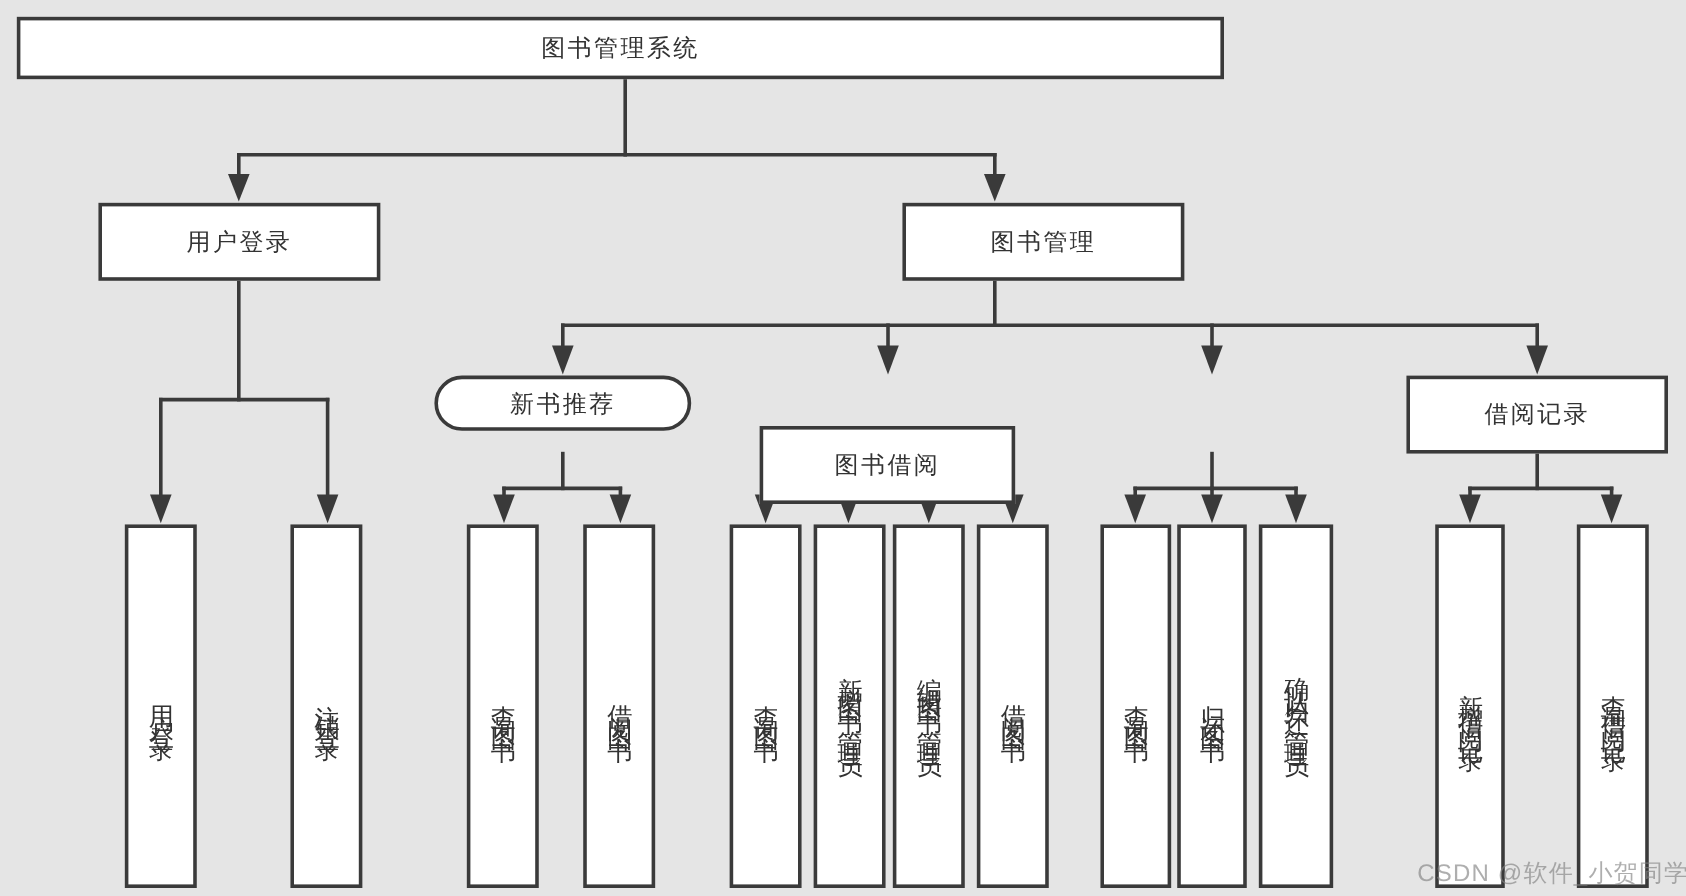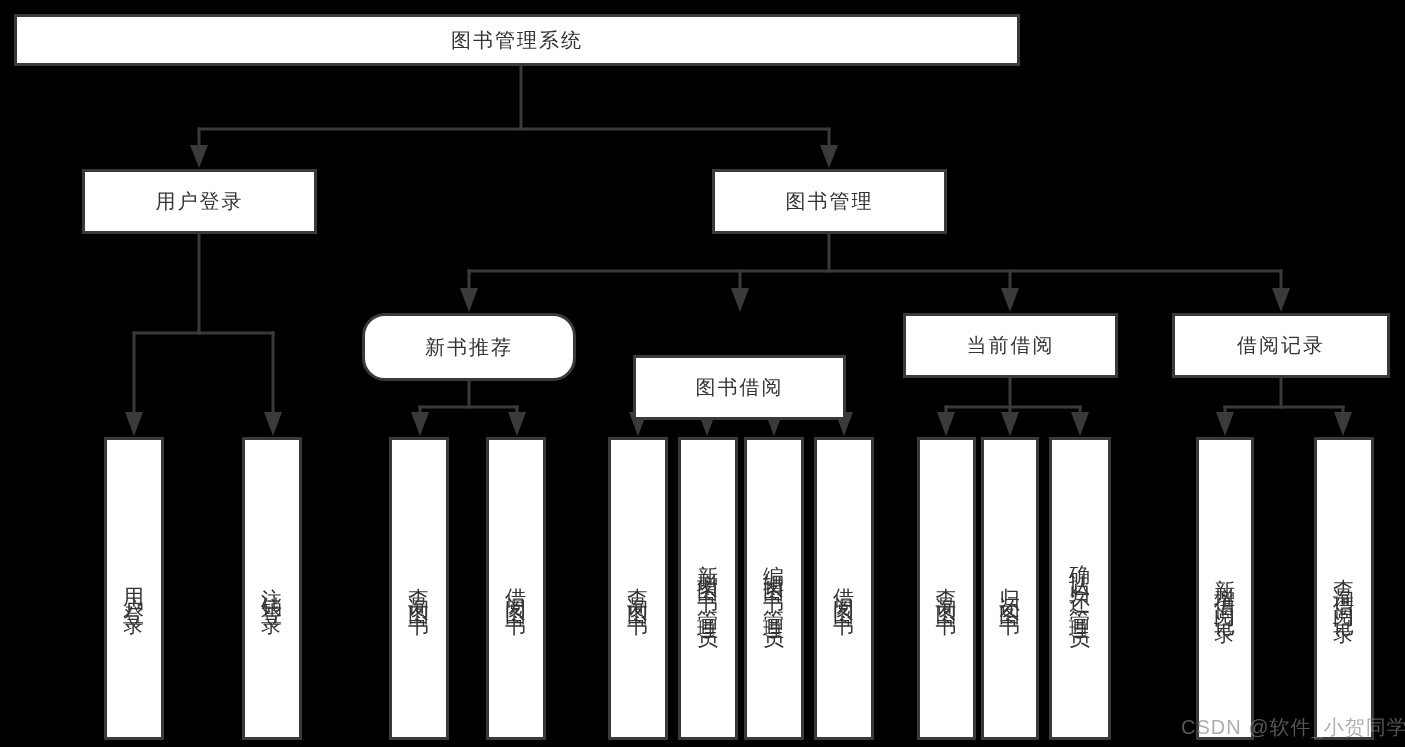--- a/index.html
+++ b/index.html
@@ -1,19 +1,19 @@
 <!DOCTYPE html>
 <html><head>
 <meta charset="utf-8">
 <style>
   html,body{margin:0;padding:0;background:#ffffff;}
   #canvas{
     position:relative;
     width:1405px;height:747px;
-    background:#000000;
+    background:#e5e5e5;
     font-family:"Liberation Sans","DejaVu Sans",sans-serif;
     overflow:hidden;
   }
   #connectors{position:absolute;left:0;top:0;z-index:1;}
   #connectors line{stroke:#3a3a3a;stroke-width:3;stroke-linecap:square;}
   #connectors polygon{fill:#3a3a3a;}
   .box{
     position:absolute;
     background:#ffffff;
     border:3px solid #3a3a3a;
@@ -110,32 +110,29 @@
     <polygon points="1334,412 1352,412 1343,436"></polygon>
   </svg>
 
   <div class="box root" style="left:14px;top:14px;width:1006px;height:52px;">
     <span>图书管理系统</span>
   </div>
 
   <div class="box hbox" style="left:82px;top:169px;width:235px;height:65px;">
     <span>用户登录</span>
   </div>
-  <div class="box hbox" style="left:712px;top:169px;width:235px;height:65px;">
+  <div class="box hbox" style="left:752px;top:169px;width:235px;height:65px;">
     <span>图书管理</span>
   </div>
 
-  <div class="box hbox" style="left:362px;top:313px;width:214px;height:68px;border-radius:23px;">
+  <div class="box hbox" style="left:362px;top:313px;width:214px;height:46px;border-radius:23px;">
     <span>新书推荐</span>
   </div>
   <div class="box hbox" style="left:633px;top:313px;width:213px;height:65px;margin-top:42px;">
     <span>图书借阅</span>
-  </div>
-  <div class="box hbox" style="left:903px;top:313px;width:215px;height:65px;">
-    <span>当前借阅</span>
   </div>
   <div class="box hbox" style="left:1172px;top:313px;width:218px;height:65px;">
     <span>借阅记录</span>
   </div>
 
   <div class="box leaf" style="left:104px;width:60px;">
     <span class="vtext">用户登录</span>
   </div>
   <div class="box leaf" style="left:242px;width:60px;">
     <span class="vtext">注销登录</span>

